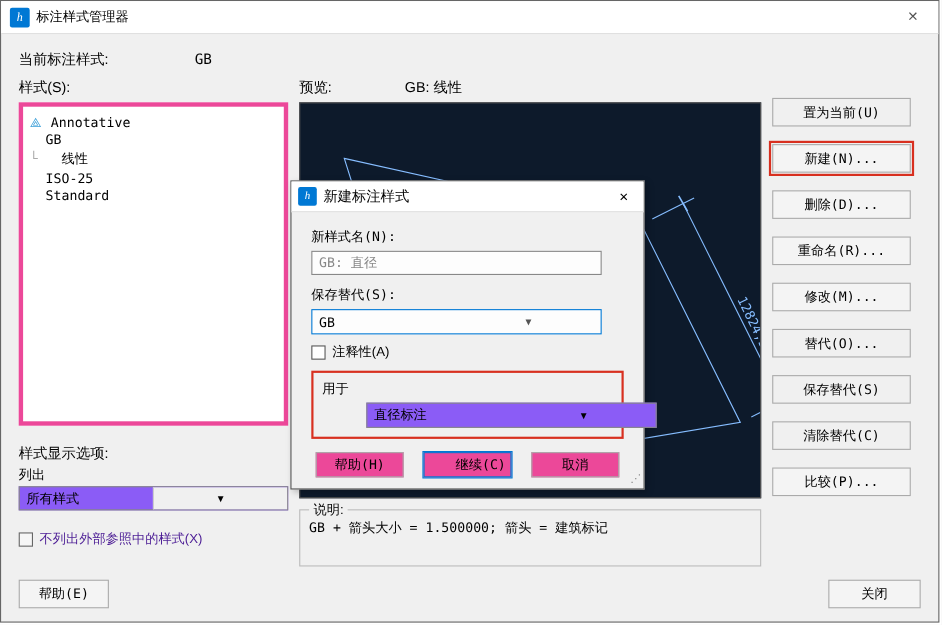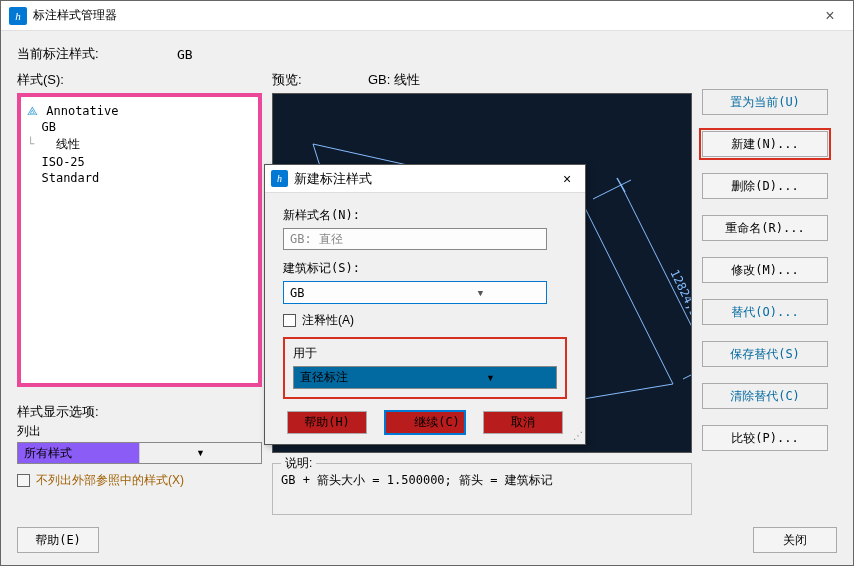--- a/index.html
+++ b/index.html
@@ -19,56 +19,56 @@
   .style-list { background: #fff; border: 4px solid #ec4899; height: 294px; padding: 6px 4px; font-family: "Consolas","SimSun",monospace; font-size: 12px; overflow: hidden; }
   .style-list .item { padding: 1px 2px; white-space: pre; }
   .style-list .tree-icon { color: #3a9ed8; display:inline-block; width:12px; }
   .style-list .tree-line { color: #aaa; }
   .display-opt { margin-top: 16px; }
   .display-opt .lbl { font-size: 13px; }
   .display-opt .sub { font-size: 12px; margin-top: 2px; }
   .combo { display:flex; align-items:center; border:1px solid #888; background:#8b5cf6; height:22px; margin-top:2px; }
   .combo span { flex:1; padding: 0 6px; }
   .combo .arrow { width:18px; text-align:center; background:#f0f0f0; border-left:1px solid #ccc; height:100%; display:flex; align-items:center; justify-content:center; font-size:9px; }
-  .chk { display:flex; align-items:center; margin-top:8px; color:#a16207; }
+  .chk { display:flex; align-items:center; margin-top:18px; color:#4c1d95; }
   .chk .box { width:13px; height:13px; border:1px solid #666; background:#f6f6f6; margin-right:6px; }
   .center-col { width: 420px; margin-right: 10px; }
   .preview-row { display:flex; align-items:center; font-size:13px; margin-bottom:4px; }
   .preview-row .lbl { width: 96px; }
   .preview-area { background:#0d1a2b; border:1px solid #555; height:360px; position:relative; overflow:hidden; }
   .preview-area svg { position:absolute; top:0; left:0; }
   .desc-box { margin-top:10px; border:1px solid #bbb; background:#f0f0f0; padding:2px 8px; position:relative; height:52px; }
   .desc-box .tag { position:absolute; top:-9px; left:8px; background:#f0f0f0; padding:0 4px; font-size:12px; }
   .desc-box .txt { font-family:"Consolas","SimSun",monospace; font-size:12px; margin-top:6px; }
   .right-col { width: 126px; display:flex; flex-direction:column; gap:16px; padding-top: 18px; }
   .btn { height:26px; border:1px solid #aaa; background:#f4f4f4; font-family:"Consolas","SimSun",monospace; font-size:12px; display:flex; align-items:center; justify-content:center; cursor:pointer; }
-  .btn.disabled { color:#0369a1; background:#f0f0f0; }
+  .btn.disabled { color:#000000; background:#f0f0f0; }
   .btn.highlight { outline:2px solid #d83020; outline-offset:1px; }
   .help-btn { position:absolute; bottom:12px; left:16px; width:82px; }
   .close-btn-bottom { position:absolute; bottom:12px; right:16px; width:84px; }
   
   .modal { position:absolute; left:263px; top:133px; width:322px; background:#f0f0f0; border:1px solid #555; box-shadow: 2px 2px 6px rgba(0,0,0,0.25); }
   .modal .m-title { height:28px; background:#fff; display:flex; align-items:center; padding:0 6px; border-bottom:1px solid #ddd; }
   .modal .m-title .icon { width:17px; height:17px; background:#0078d4; color:#fff; display:inline-flex; align-items:center; justify-content:center; font-style:italic; font-family:serif; border-radius:2px; margin-right:6px; font-size:10px; }
   .modal .m-title .t { flex:1; font-size:13px; }
   .modal .m-title .x { width:24px; text-align:center; font-size:14px; cursor:pointer; }
   .modal .m-body { padding:14px 18px 10px 18px; }
   .m-field-lbl { font-size:12px; margin-bottom:4px; font-family:"SimSun","Consolas",monospace; }
   .m-input { width:264px; height:22px; border:1px solid #888; background:#fdfdfd; color:#888; padding:0 6px; font-family:"Consolas","SimSun",monospace; font-size:12px; display:flex; align-items:center; margin-bottom:10px; }
   .m-combo { width:264px; height:23px; border:1px solid #0078d4; background:#fdfdfd; display:flex; align-items:center; margin-bottom:8px; }
   .m-combo span { flex:1; padding:0 6px; font-family:"Consolas",monospace; font-size:12px; }
   .m-combo .arrow { width:18px; text-align:center; font-size:9px; color:#555; }
   .m-chk { display:flex; align-items:center; margin-bottom:8px; }
   .m-chk .box { width:13px; height:13px; border:1px solid #555; background:#fff; margin-right:6px; }
   .m-redbox { border:2px solid #d83020; padding:6px 8px 8px 8px; margin-top:4px; margin-bottom:12px; }
-  .m-redbox .m-combo2 { width:100%; height:23px; border:1px solid #888; background:#0369a1; display:flex; align-items:center; }
+  .m-redbox .m-combo2 { width:100%; height:23px; border:1px solid #888; background:#8b5cf6; display:flex; align-items:center;margin-left:40px; }
   .m-redbox .m-combo2 span { flex:1; padding:0 6px; font-size:12px; }
   .m-redbox .m-combo2 .arrow { width:18px; text-align:center; font-size:9px; }
   .m-btn-row { display:flex; gap:18px; justify-content:flex-start; padding-left:4px; }
-  .m-btn { width:80px; height:23px; border:1px solid #aaa; background:#b91c1c; font-family:"Consolas","SimSun",monospace; font-size:12px; display:flex; align-items:center; justify-content:center; cursor:pointer; }
+  .m-btn { width:80px; height:23px; border:1px solid #aaa; background:#ec4899; font-family:"Consolas","SimSun",monospace; font-size:12px; display:flex; align-items:center; justify-content:center; cursor:pointer; }
   .m-btn.primary { border:1px solid #0078d4; outline:1px solid #0078d4;padding-left:24px; }
   .m-resize { position:absolute; right:2px; bottom:2px; width:10px; height:10px; color:#888; font-size:10px; line-height:8px; }
 </style>
 </head>
 <body>
 
 <div class="window">
   <div class="titlebar">
     <span class="icon">h</span>
     <span class="title">标注样式管理器</span>
@@ -144,21 +144,21 @@
       <div class="m-title">
         <span class="icon">h</span>
         <span class="t">新建标注样式</span>
         <span class="x">×</span>
       </div>
       <div class="m-body">
         <div class="m-field-lbl">新样式名(N):</div>
         <div class="m-input">
             <span>GB: 直径</span>
           </div>
-        <div class="m-field-lbl">建筑标记(S):</div>
+        <div class="m-field-lbl">保存替代(S):</div>
         <div class="m-combo">
           <span>GB</span>
           <span class="arrow">▼</span>
         </div>
         <div class="m-chk">
           <span class="box"></span>
           <span>注释性(A)</span>
         </div>
         <div class="m-redbox">
           <div class="m-field-lbl" style="margin-bottom:4px;">用于</div>

